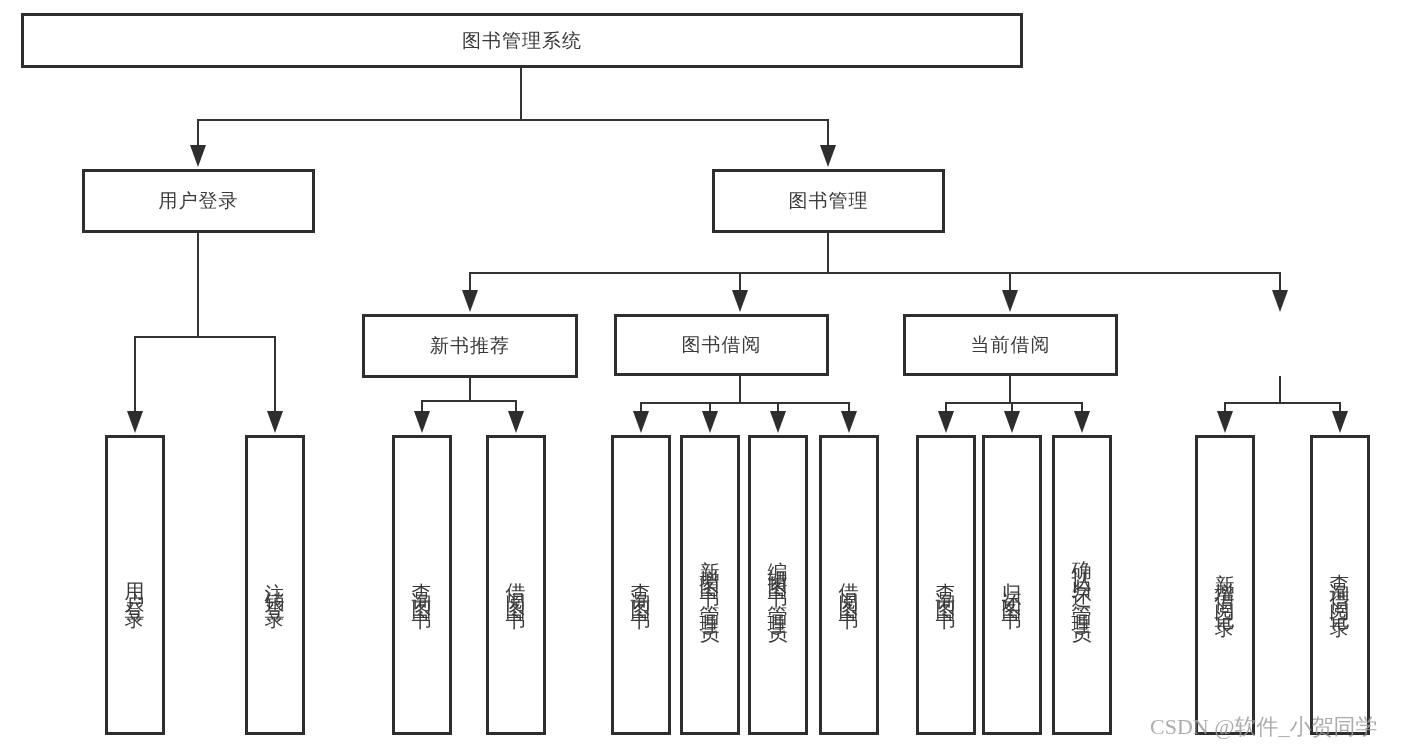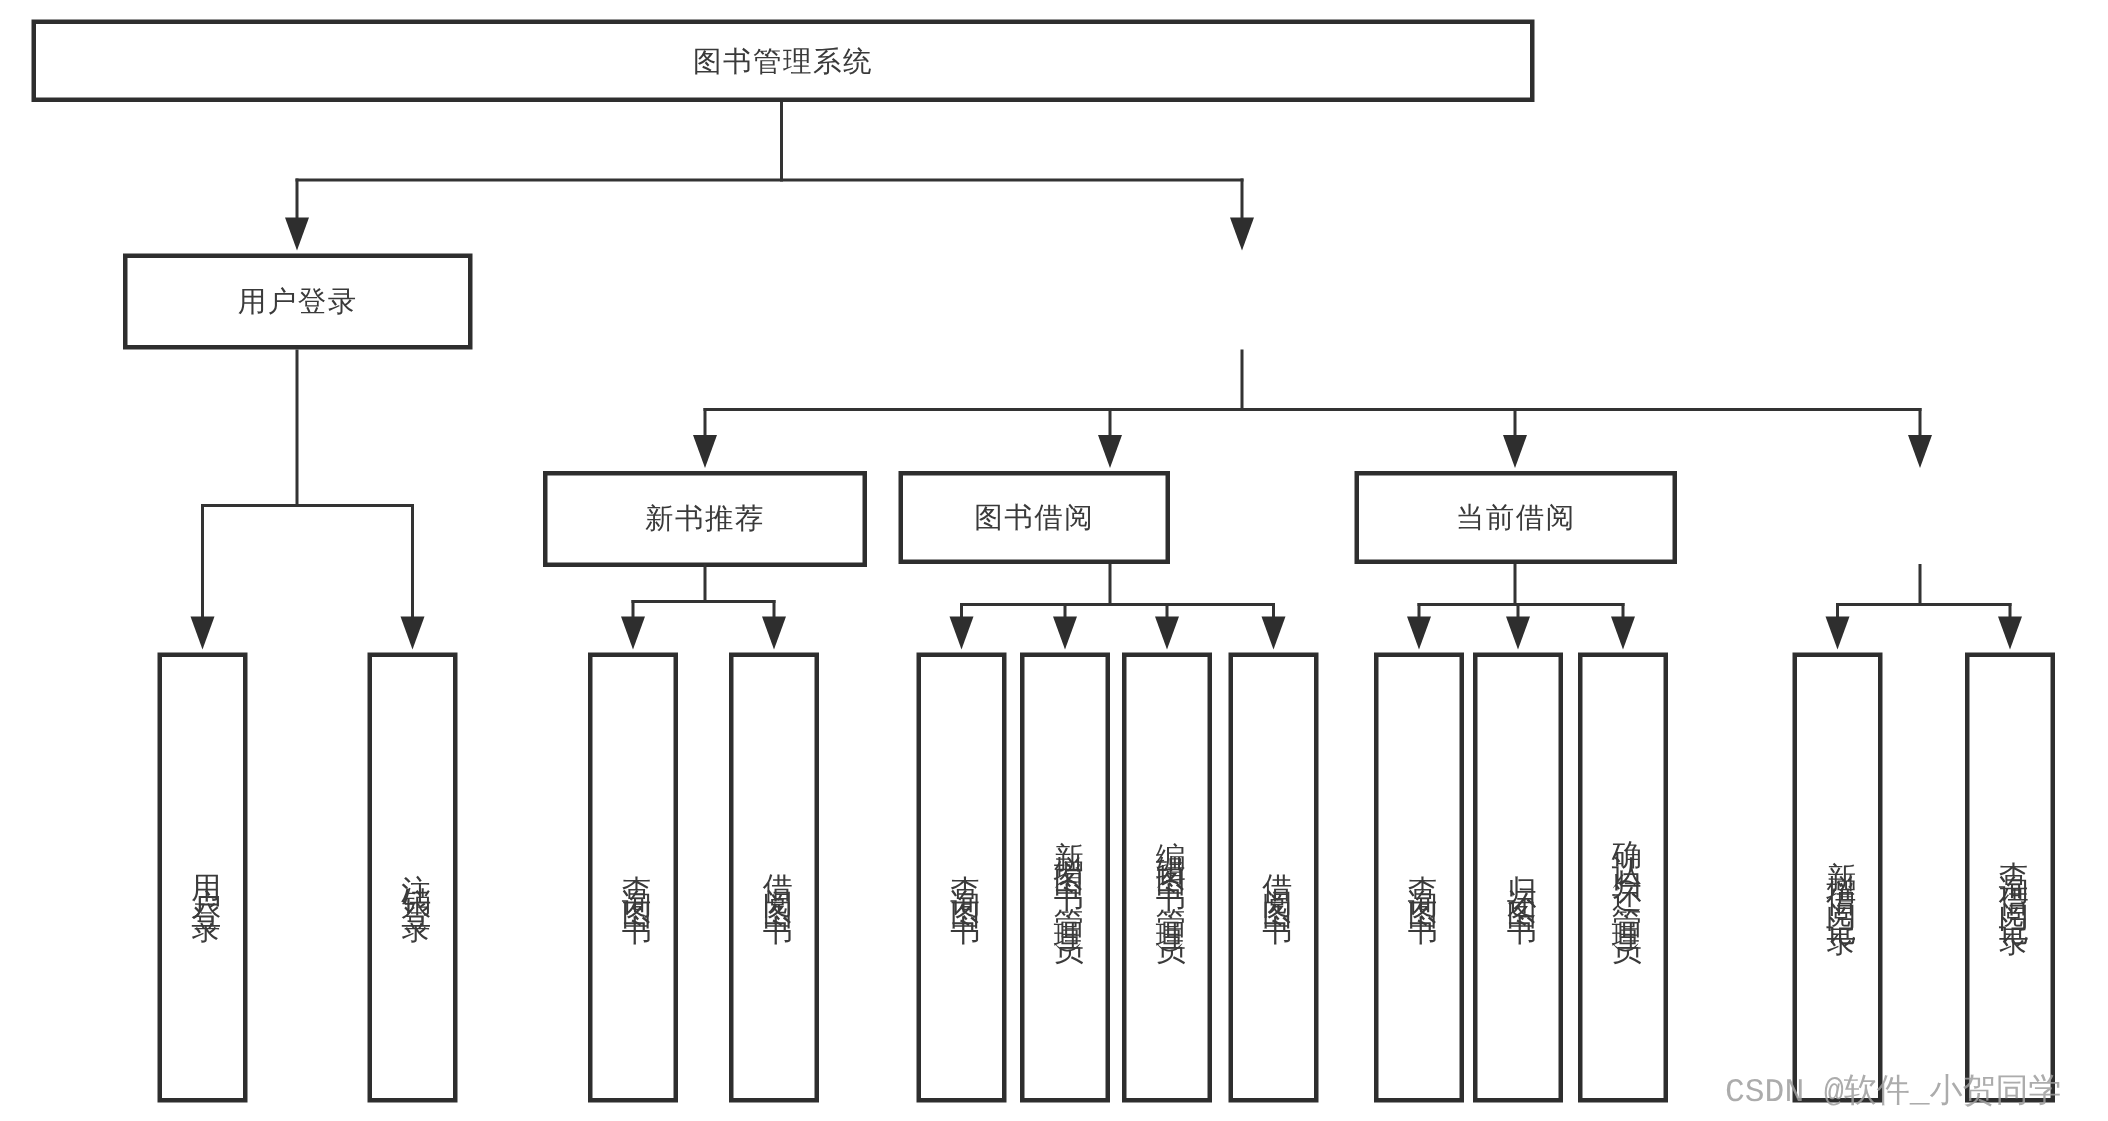--- a/index.html
+++ b/index.html
@@ -1,20 +1,20 @@
 <!DOCTYPE html>
 <html><head>
 <meta charset="utf-8">
 <style>
   html,body{margin:0;padding:0;background:#ffffff;}
   #canvas{
     position:relative;
     width:1405px;height:747px;
     background:#ffffff;
-    font-family:Liberation Mono, monospace;
+    font-family:Liberation Serif, serif;
     overflow:hidden;
   }
   .node{
     position:absolute;
     box-sizing:border-box;
     background:#ffffff;
     border:3px solid #2e2e2e;
     display:flex;
     align-items:center;
     justify-content:center;
@@ -53,23 +53,24 @@
   }
 </style>
 </head>
 <body>
 
 <div id="canvas">
 
   <div class="node h" style="left:21px;top:13px;width:1002px;height:55px">图书管理系统</div>
 
   <div class="node h" style="left:82px;top:169px;width:233px;height:64px">用户登录</div>
+  <div class="node h" style="left:712px;top:169px;width:233px;height:64px">图书管理</div>
 
   <div class="node h" style="left:362px;top:314px;width:216px;height:64px">新书推荐</div>
-  <div class="node h" style="left:599px;top:314px;width:181px;height:62px">图书借阅</div>
+  <div class="node h" style="left:614px;top:314px;width:215px;height:62px">图书借阅</div>
   <div class="node h" style="left:903px;top:314px;width:215px;height:62px">当前借阅</div>
 
   <div class="node leaf" style="left:105px;top:435px;width:60px;height:300px">
     <span>用户登录</span>
   </div>
   <div class="node leaf" style="left:245px;top:435px;width:60px;height:300px">
     <span>注销登录</span>
   </div>
 
   <div class="node leaf" style="left:392px;top:435px;width:60px;height:300px">

